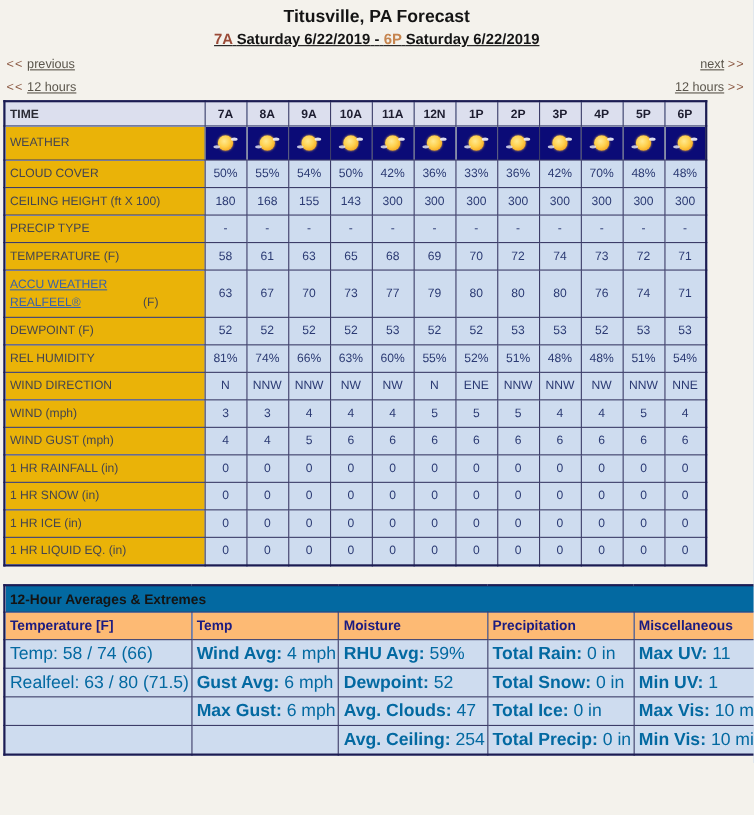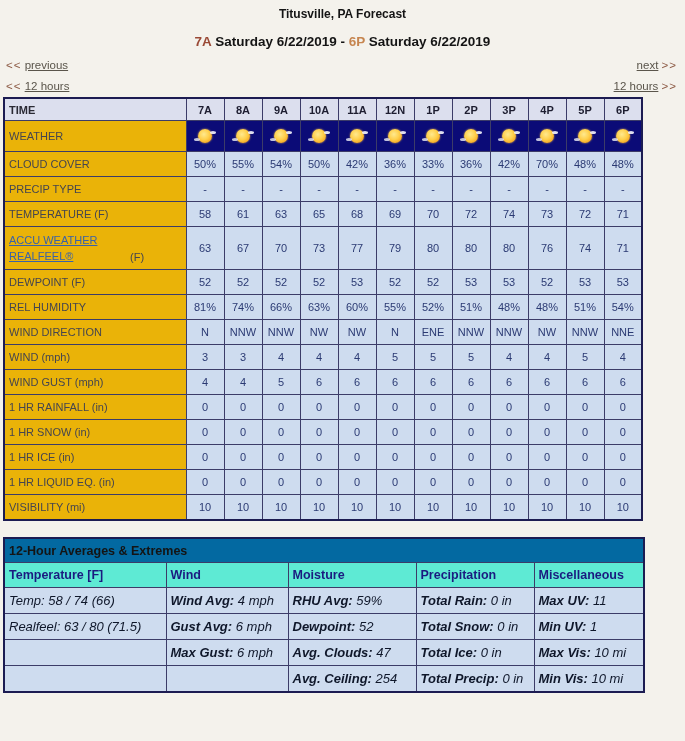--- a/index.html
+++ b/index.html
@@ -4,22 +4,22 @@
 <style>
   html,body{margin:0;padding:0;}
   body{
     width:685px;height:741px;
     background:#f4f2ec;
     font-family:"Liberation Sans", sans-serif;
     color:#222;
     overflow:hidden;
   }
   .header{text-align:center;padding-top:7px;}
-  .page-title{font-size:12px;font-weight:bold;color:#141414;}
-  .page-subtitle{font-size:13.5px;font-weight:bold;margin-top:13px;color:#141414;}
+  .page-title{font-size:16px;font-weight:bold;color:#141414;}
+  .page-subtitle{font-size:13.5px;font-weight:bold;margin-top:3px;color:#141414;text-decoration:underline;}
   .t-start{color:#9a4a36;}
   .t-end{color:#c6854f;}
 
   .nav{display:flex;justify-content:space-between;align-items:center;
        margin:9px 8px 0 6px;font-size:11.5px;height:14px;}
   .nav.second{margin-top:7px;}
   .arrows{color:#8c5a44;letter-spacing:1px;}
   .navlink{color:#5a554b;text-decoration:underline;cursor:pointer;}
 
   table{border-collapse:collapse;table-layout:fixed;}
@@ -62,24 +62,24 @@
     border-radius:50%;background:rgba(225,225,238,.85);
   }
 
   table.averages{margin:16px 0 0 3px;border:2px solid #1c1c52;background:#cedcef;}
   table.averages td,table.averages th{border:1px solid #3c3c68;padding:2px 2px 2px 4px;overflow:hidden;white-space:nowrap;}
   .avg-title-cell{
     background:#0369a1;font-weight:bold;font-size:12.5px;color:#141414;
     text-align:left;height:19px;
   }
   .avg-header{
-    background:#5eead4;color:#1b1b80;font-weight:bold;font-size:12.5px;
+    background:#fdba74;color:#1b1b80;font-weight:bold;font-size:12.5px;
     text-align:left;height:20px;
   }
-  .avg-cell{background:#cedcef;font-size:13px;color:#0f172a;height:21px;font-style:italic;}
+  .avg-cell{background:#cedcef;font-size:16px;color:#0369a1;height:21px;}
   .avg-label-bold{font-weight:bold;}
   .avg-label-plain{font-weight:normal;}
 </style>
 </head>
 <body>
 
 <div class="header">
   <div class="page-title">Titusville, PA Forecast</div>
   <div class="page-subtitle">
     <span class="t-start">7A</span>
@@ -190,20 +190,35 @@
         <td class="data-cell">54%</td>
         <td class="data-cell">50%</td>
         <td class="data-cell">42%</td>
         <td class="data-cell">36%</td>
         <td class="data-cell">33%</td>
         <td class="data-cell">36%</td>
         <td class="data-cell">42%</td>
         <td class="data-cell">70%</td>
         <td class="data-cell">48%</td>
         <td class="data-cell">48%</td>
+      </tr>
+      <tr>
+        <td class="label-cell">CEILING HEIGHT (ft X 100)</td>
+        <td class="data-cell">180</td>
+        <td class="data-cell">168</td>
+        <td class="data-cell">155</td>
+        <td class="data-cell">143</td>
+        <td class="data-cell">300</td>
+        <td class="data-cell">300</td>
+        <td class="data-cell">300</td>
+        <td class="data-cell">300</td>
+        <td class="data-cell">300</td>
+        <td class="data-cell">300</td>
+        <td class="data-cell">300</td>
+        <td class="data-cell">300</td>
       </tr>
       <tr>
         <td class="label-cell">PRECIP TYPE</td>
         <td class="data-cell">-</td>
         <td class="data-cell">-</td>
         <td class="data-cell">-</td>
         <td class="data-cell">-</td>
         <td class="data-cell">-</td>
         <td class="data-cell">-</td>
         <td class="data-cell">-</td>
@@ -371,53 +386,38 @@
         <td class="data-cell">0</td>
         <td class="data-cell">0</td>
         <td class="data-cell">0</td>
         <td class="data-cell">0</td>
         <td class="data-cell">0</td>
         <td class="data-cell">0</td>
         <td class="data-cell">0</td>
         <td class="data-cell">0</td>
         <td class="data-cell">0</td>
       </tr>
-      <tr>
-        <td class="label-cell">VISIBILITY (mi)</td>
-        <td class="data-cell">10</td>
-        <td class="data-cell">10</td>
-        <td class="data-cell">10</td>
-        <td class="data-cell">10</td>
-        <td class="data-cell">10</td>
-        <td class="data-cell">10</td>
-        <td class="data-cell">10</td>
-        <td class="data-cell">10</td>
-        <td class="data-cell">10</td>
-        <td class="data-cell">10</td>
-        <td class="data-cell">10</td>
-        <td class="data-cell">10</td>
-      </tr>
     </tbody>
 </table>
 
 <table class="averages">
   <colgroup id="averages-cols">
       <col style="width: 162px;">
       <col style="width: 122px;">
       <col style="width: 128px;">
       <col style="width: 118px;">
       <col style="width: 110px;">
     </colgroup>
   <tbody id="averages-body">
       <tr>
         <td class="avg-title-cell" colspan="5">12-Hour Averages &amp; Extremes</td>
       </tr>
       <tr>
         <th class="avg-header">Temperature [F]</th>
-        <th class="avg-header">Wind</th>
+        <th class="avg-header">Temp</th>
         <th class="avg-header">Moisture</th>
         <th class="avg-header">Precipitation</th>
         <th class="avg-header">Miscellaneous</th>
       </tr>
       <tr>
         <td class="avg-cell"><span class="avg-label-plain">Temp:</span> 58 / 74 (66)</td>
         <td class="avg-cell"><span class="avg-label-bold">Wind Avg:</span> 4 mph</td>
         <td class="avg-cell"><span class="avg-label-bold">RHU Avg:</span> 59%</td>
         <td class="avg-cell"><span class="avg-label-bold">Total Rain:</span> 0 in</td>
         <td class="avg-cell"><span class="avg-label-bold">Max UV:</span> 11</td>

